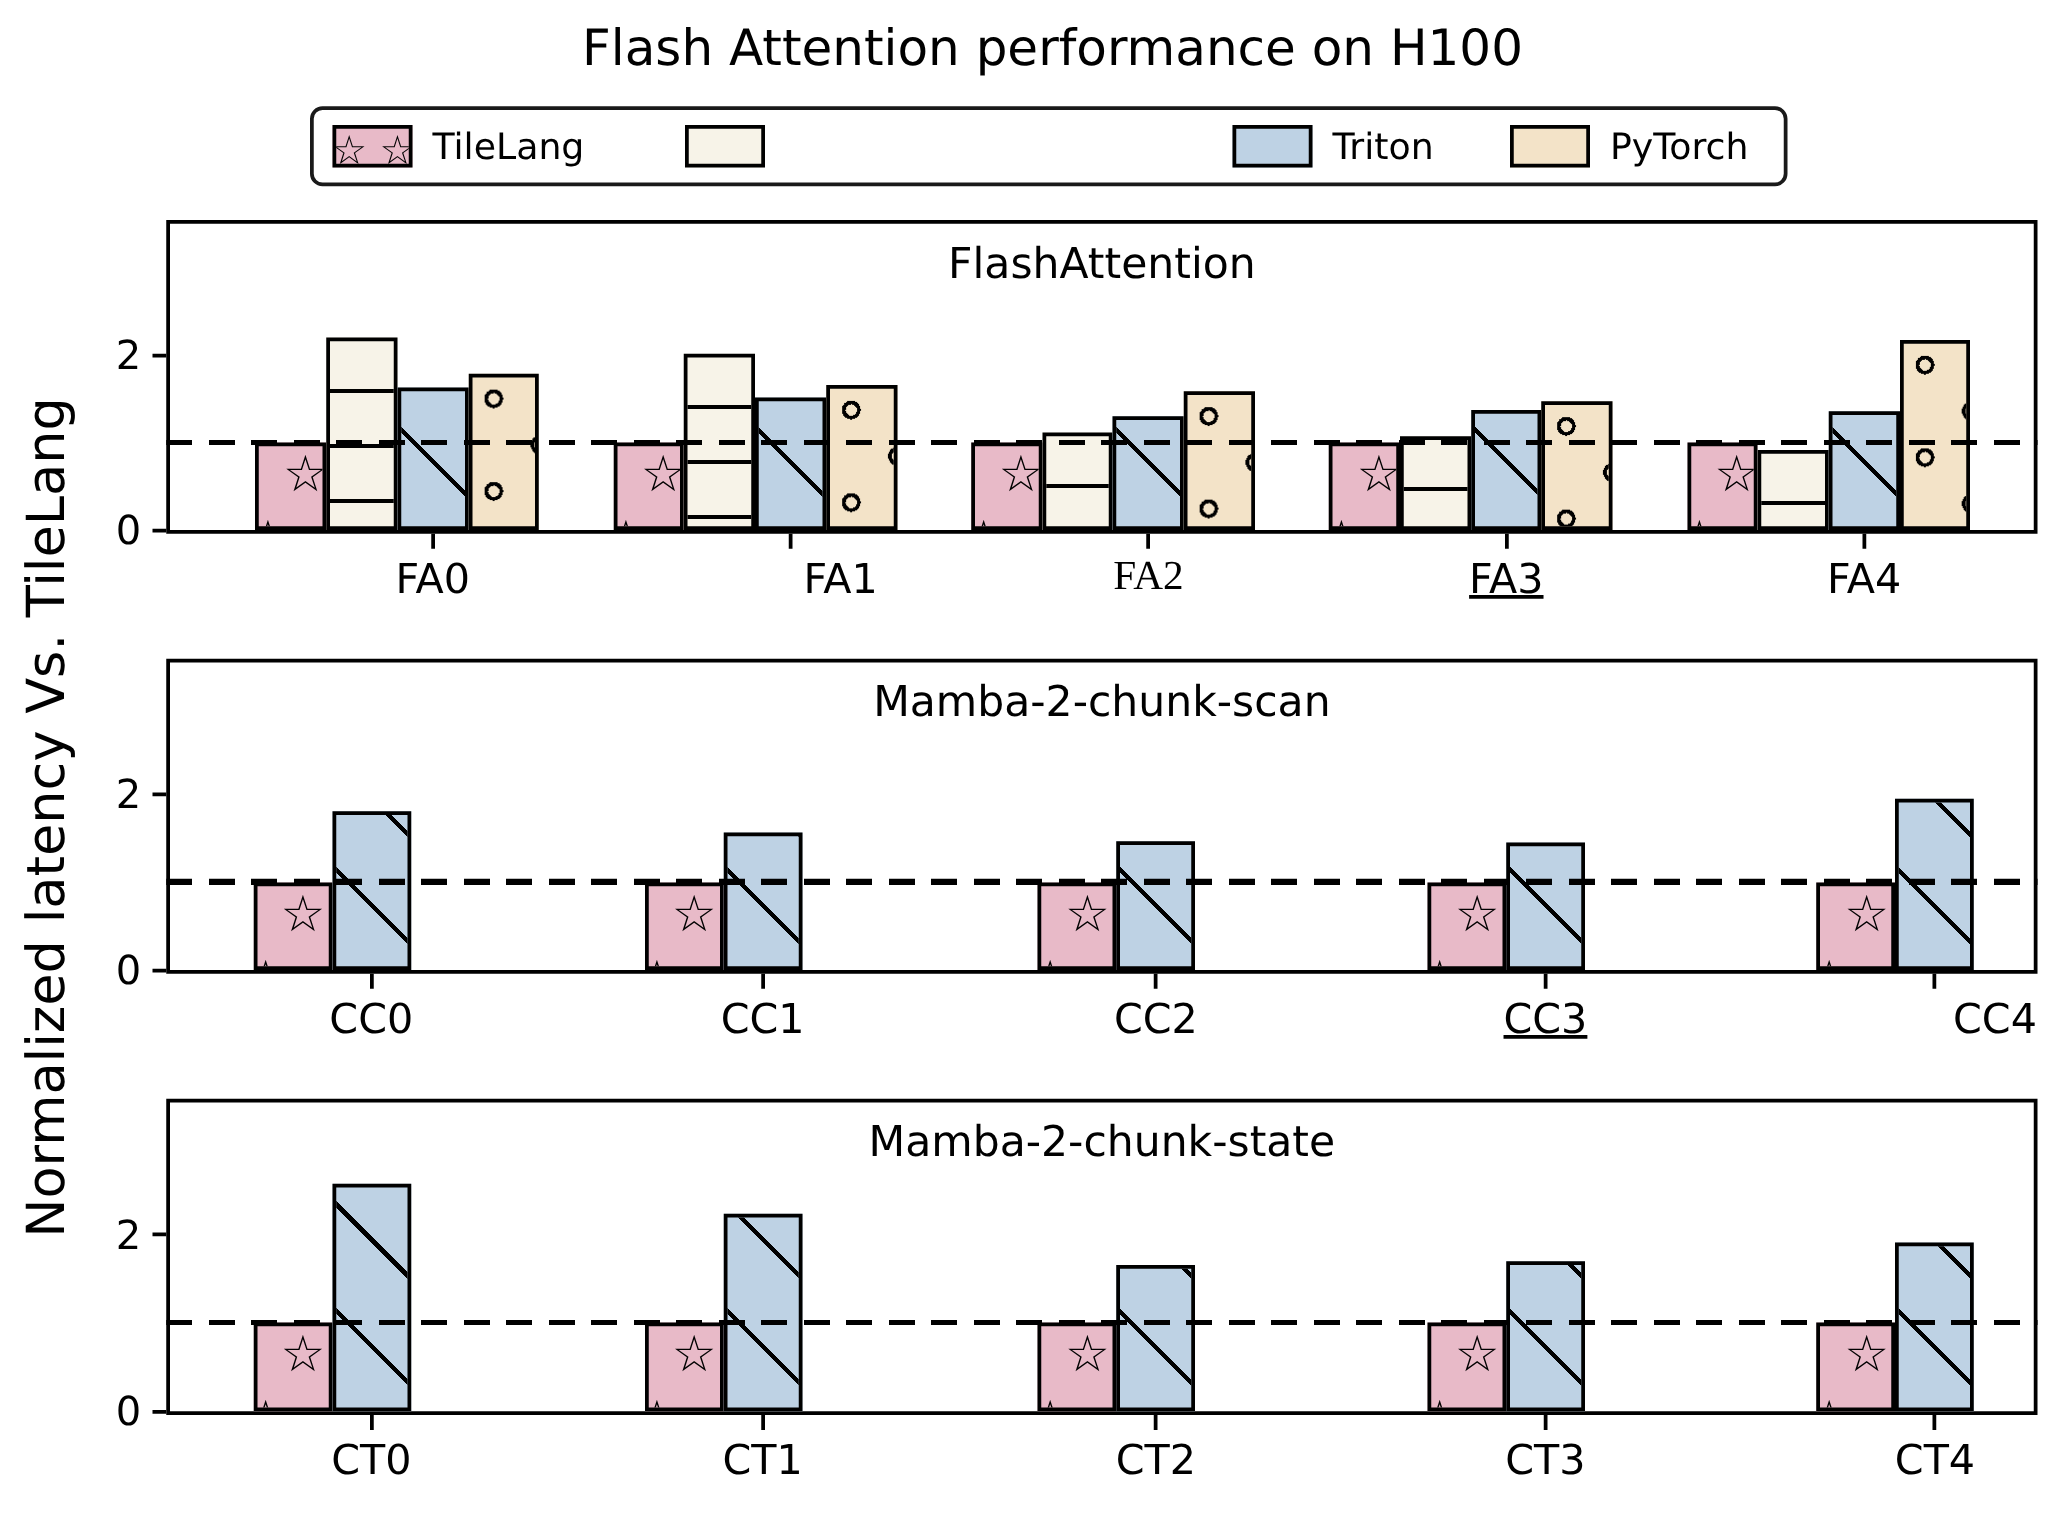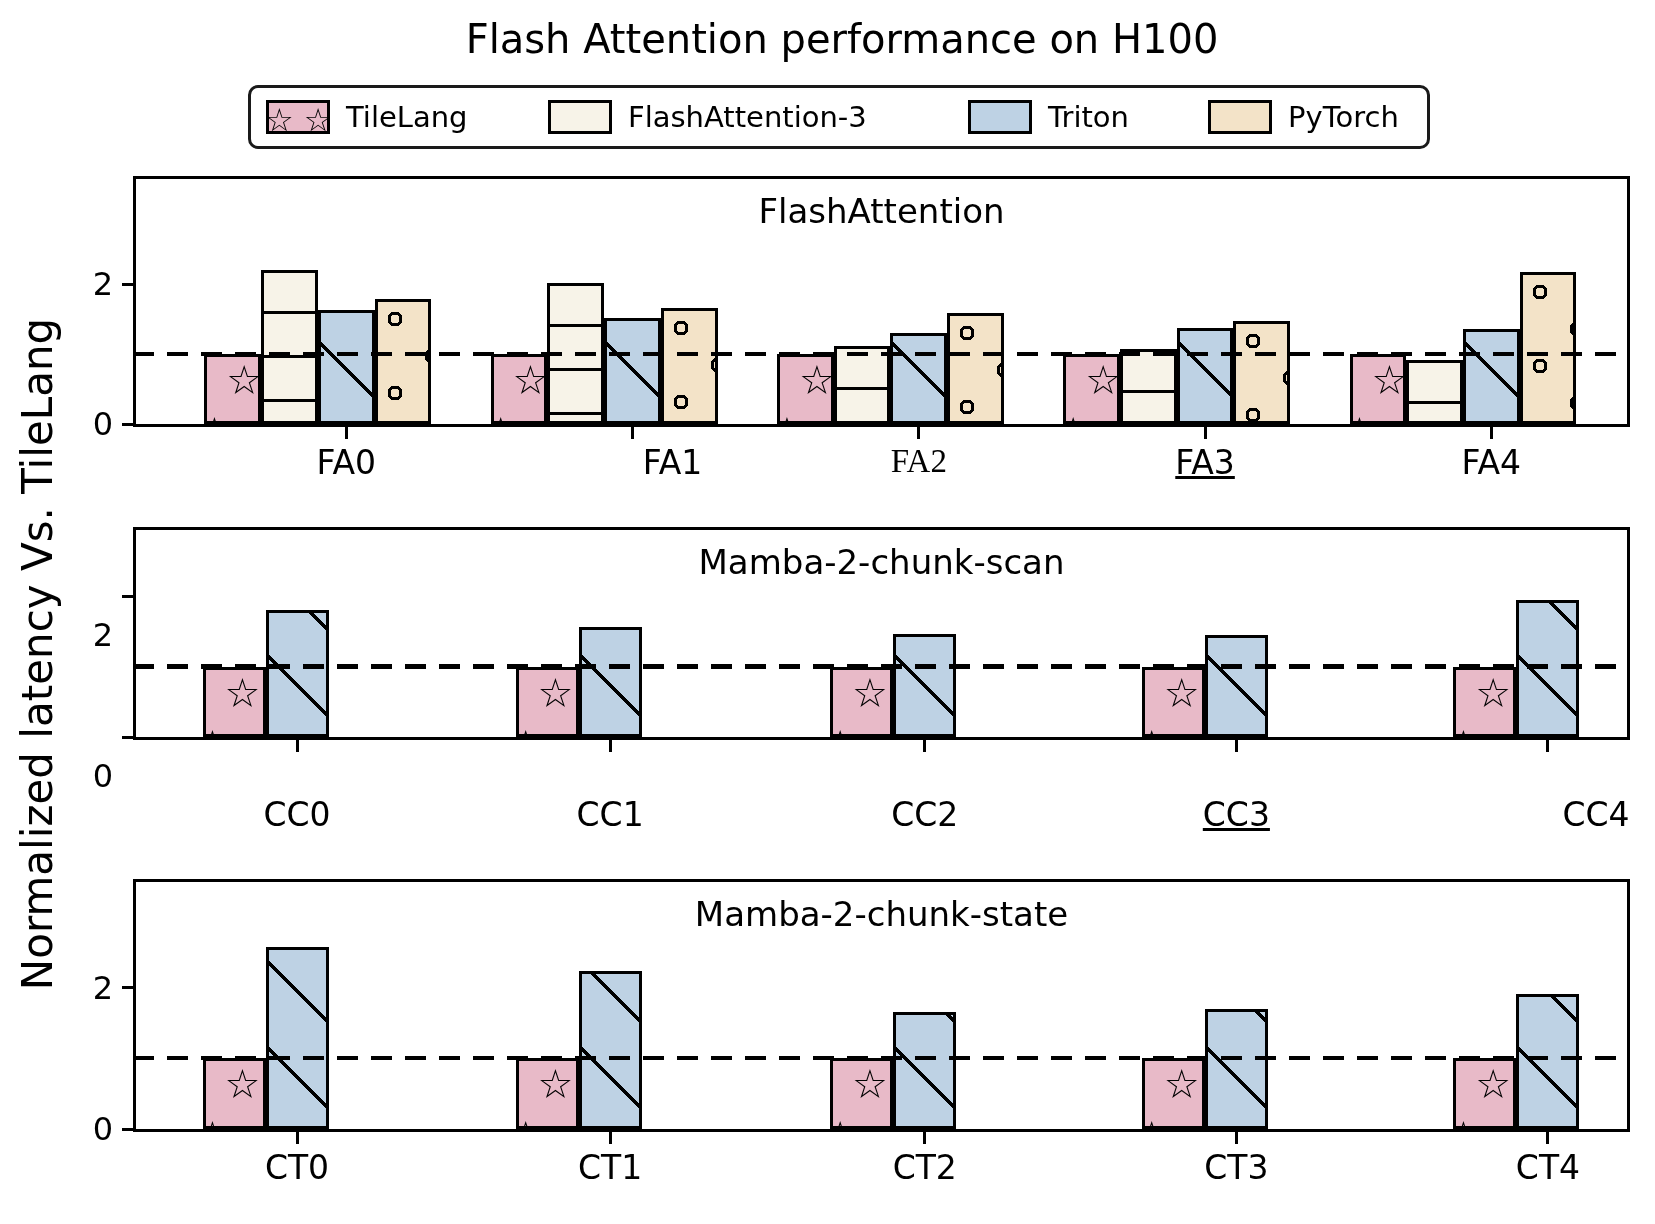--- a/index.html
+++ b/index.html
@@ -68,23 +68,22 @@
   <div class="title">Flash Attention performance on H100</div>
   <div class="legend" id="legend">
       <div class="legend-item" style="left: 15px;">
         <div class="swatch" style="background: rgb(232, 186, 200);">
           <div class="star-row" style="margin-left: -4px;">☆☆</div>
         </div>
         <div class="legend-label">TileLang</div>
       </div>
       <div class="legend-item" style="left: 297px;">
         <div class="swatch" style="background: rgb(247, 243, 232);"></div>
-        <div class="legend-label">FlashAttention-3</div>
-      </div>
-      <div class="legend-item" style="left: 717px;">
+      </div>
+      <div class="legend-item" style="left: 735px;">
         <div class="swatch swatch-backslash" style="background: rgb(190, 210, 228);"></div>
         <div class="legend-label">Triton</div>
       </div>
       <div class="legend-item" style="left: 957px;">
         <div class="swatch swatch-circles" style="background: rgb(243, 227, 200);"></div>
         <div class="legend-label">PyTorch</div>
       </div>
     </div>
   <div class="ylabel">Normalized latency Vs. TileLang</div>
   <div id="axes-root">
@@ -167,21 +166,21 @@
           <div class="hatch-layer hatch-hlines"></div>
         </div>
         <div class="bar" style="left: 1326.97px; width: 56.7px; height: 95.2px; background: rgb(190, 210, 228);">
           <div class="hatch-layer hatch-backslash"></div>
         </div>
         <div class="bar" style="left: 1383.67px; width: 56.7px; height: 151.9px; background: rgb(243, 227, 200);">
           <div class="hatch-layer hatch-circles"></div>
         </div>
         <div class="xtick-mark" style="left: 1353.82px; bottom: -15px;"></div>
       </div>
-      <div class="axes" style="top: 527px; height: 213px;">
+      <div class="axes" style="top: 527px; height: 252px;">
         <div class="panel-label">Mamba-2-chunk-scan</div>
         <div class="dashline" style="bottom: 68.2857px;"></div>
         <div class="ytick-mark" style="bottom: -1.5px;"></div>
         <div class="ytick-mark" style="bottom: 139.071px;"></div>
         <div class="bar" style="left: 66.528px; width: 63px; height: 70.2857px; background: rgb(232, 186, 200);">
           <div class="hatch-layer">
             <div class="star-row" style="margin-left: -34px;">☆☆☆☆</div>
             <div class="star-row" style="margin-left: -8px;">☆☆☆☆</div>
           </div>
         </div>

